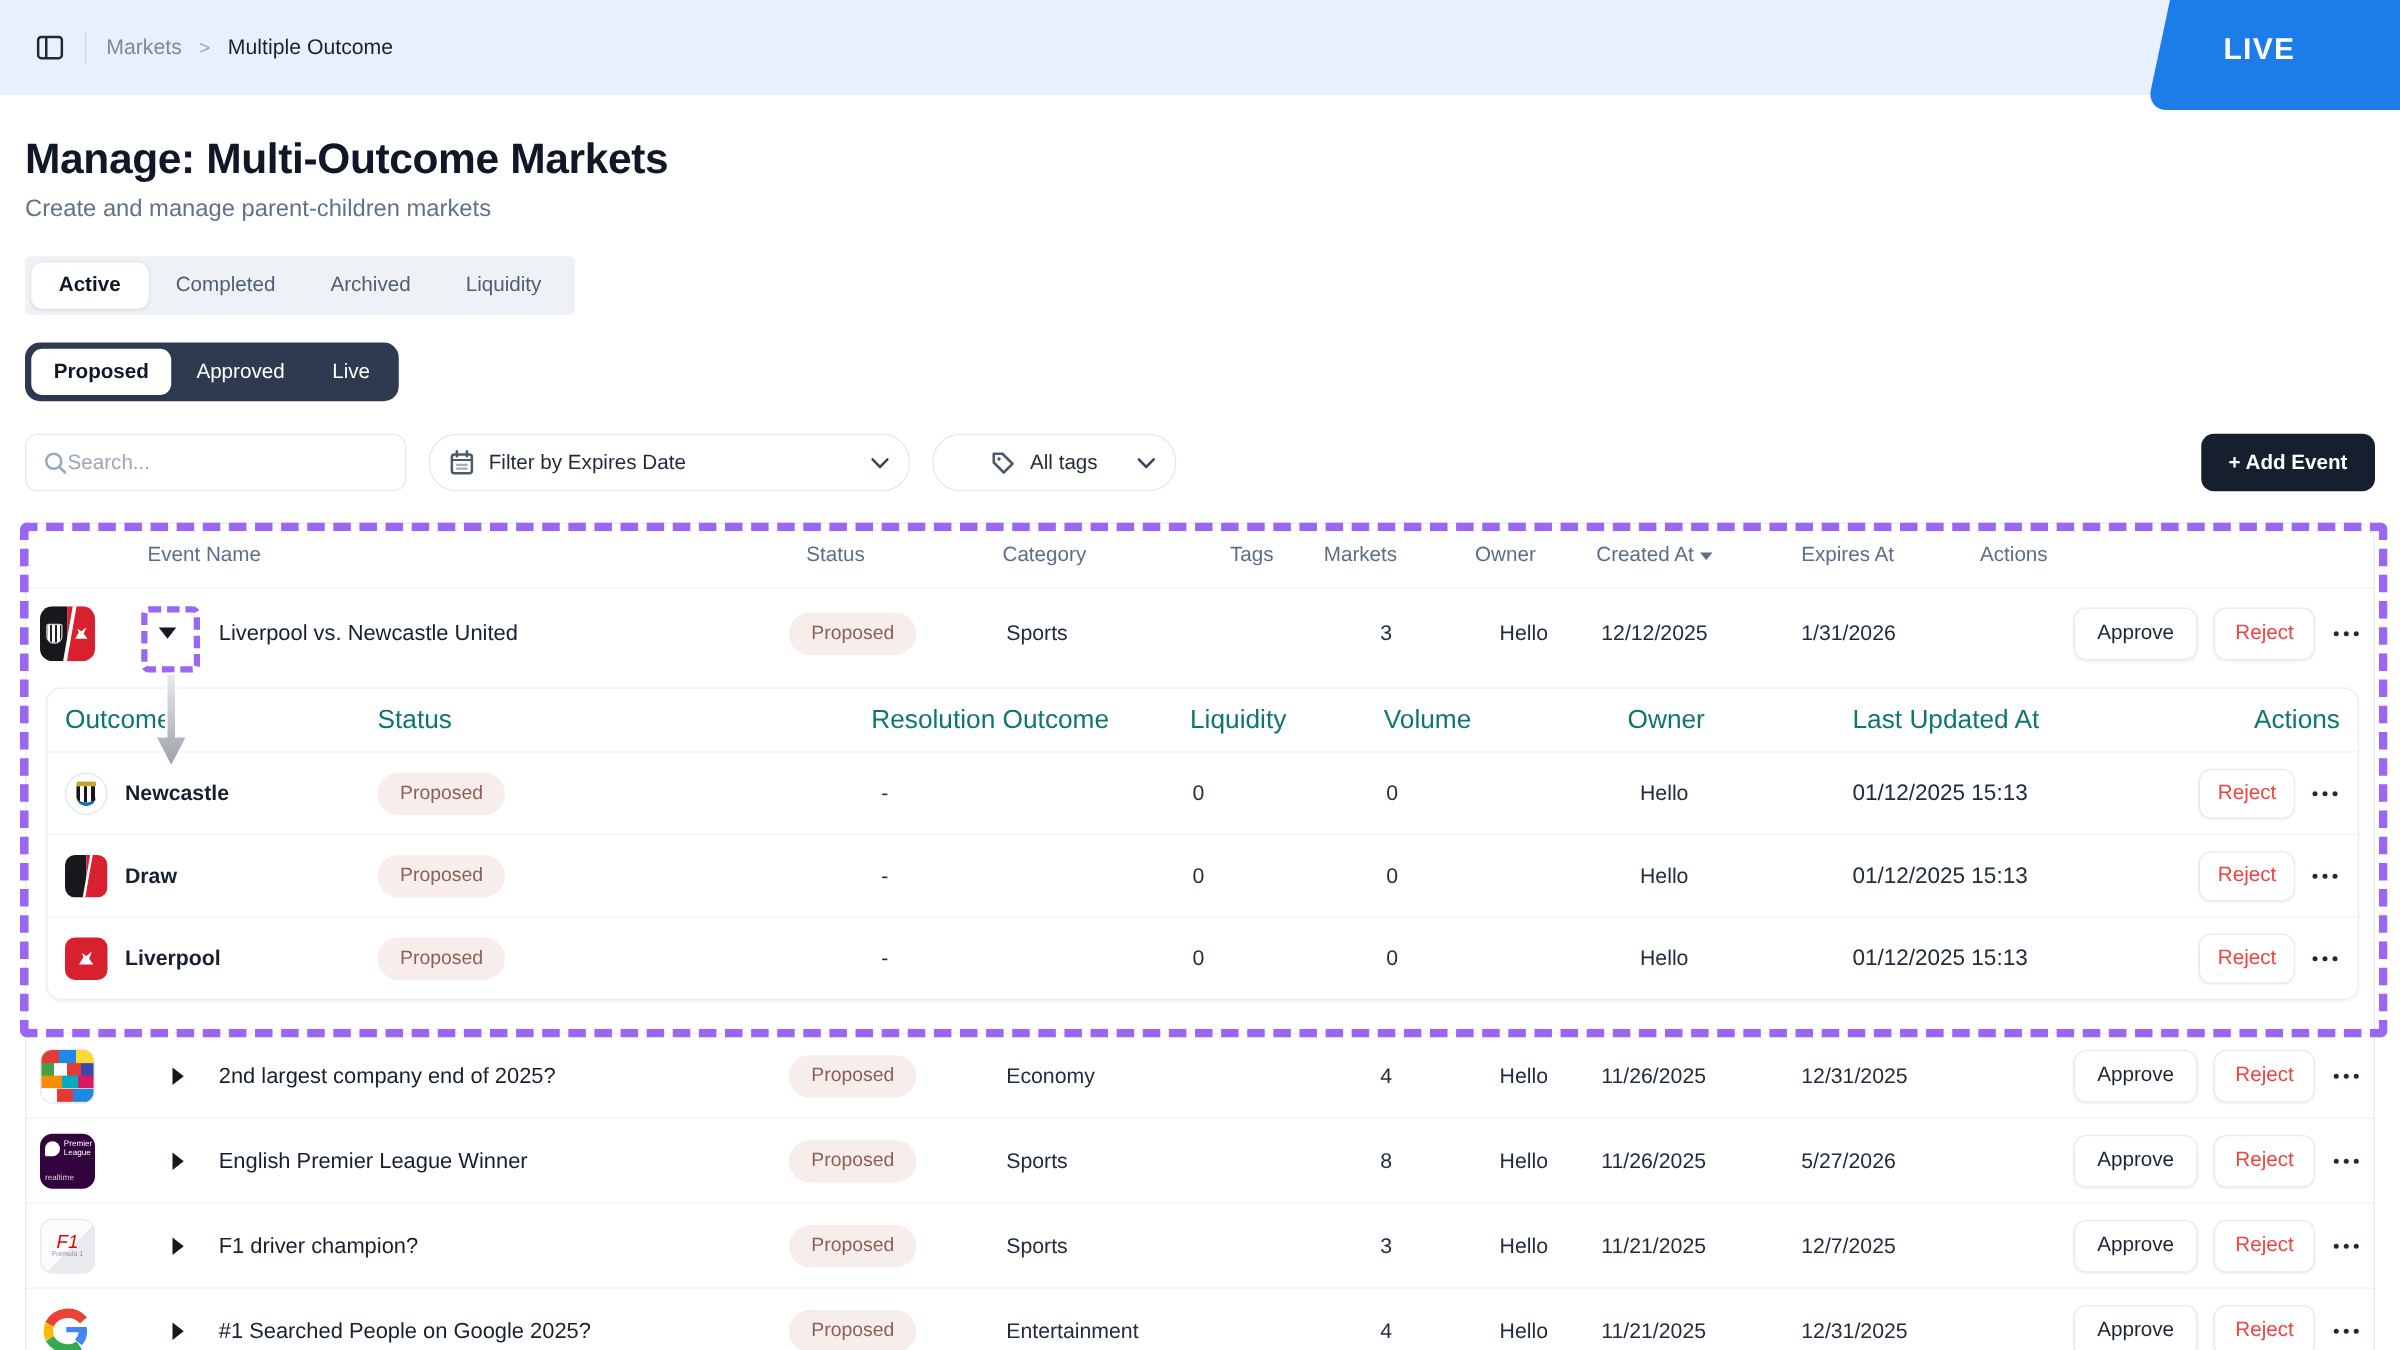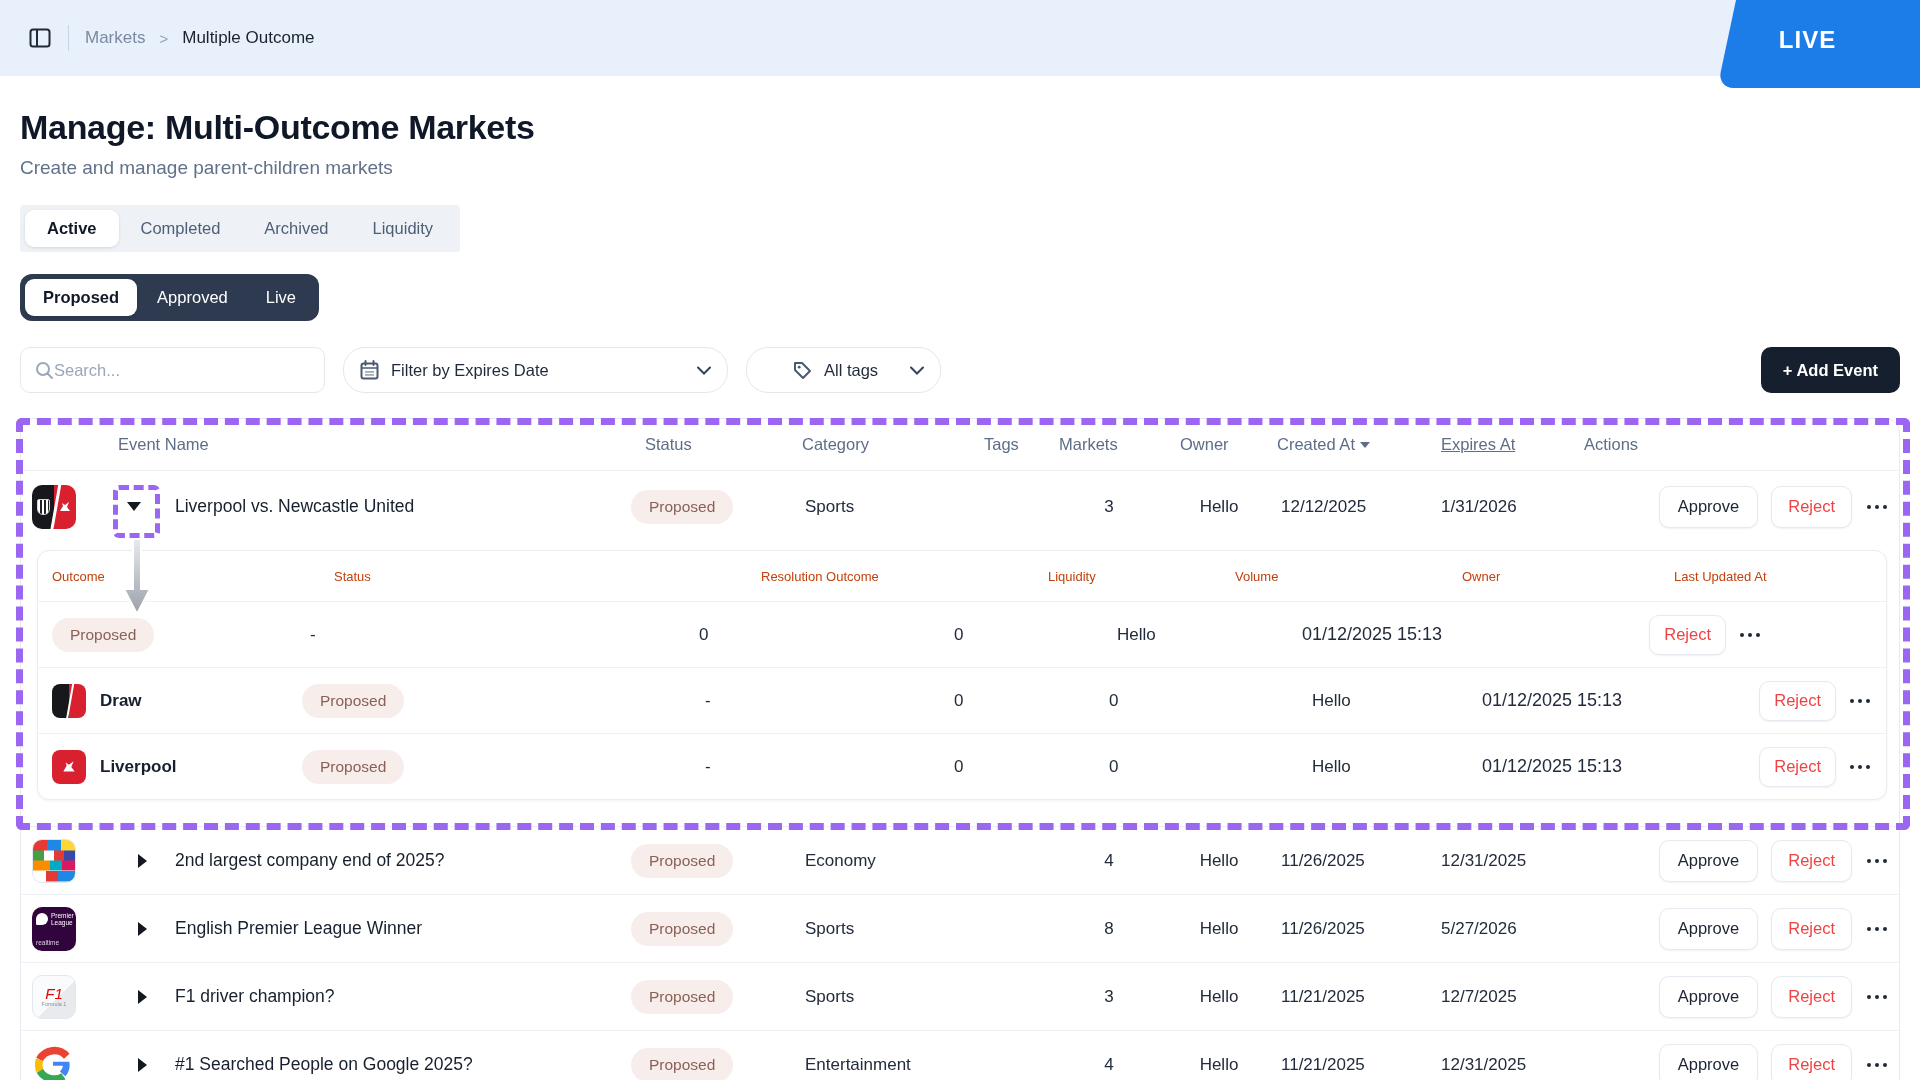--- a/index.html
+++ b/index.html
@@ -59,21 +59,21 @@
 
   
   .table-card { position:relative; margin:25px 20px 0 20px; background:#fff;
     border:1px solid #e7ebf1; border-radius:14px; }
   .grid-main { display:grid; align-items:center;
     grid-template-columns:80px 66px minmax(0,1fr) 165px 180px 75px 120px 100px 160px 145px 325px; }
   .t-head { height:52px; font-size:16.5px; color:#5d6e88; border-bottom:1px solid #eef1f5; }
   .t-head .h-event { grid-column:1 / 4; padding-left:97px; }
   .h-status { padding-left:16px; } .h-cat { padding-left:8px; } .h-tags { padding-left:10px; }
   .h-markets { padding-left:10px; } .h-owner { padding-left:11px; } .h-created { padding-left:8px; display:flex; align-items:center; gap:5px; }
-  .h-expires { padding-left:12px;text-decoration:underline; } .h-actions { padding-left:10px; }
+  .h-expires { padding-left:12px; } .h-actions { padding-left:10px; }
   .sort-caret { width:0; height:0; border-left:5px solid transparent; border-right:5px solid transparent;
     border-top:6px solid #5d6e88; display:inline-block; }
 
   .event-row { height:71px; }
   .cell-logo { padding-left:11px; }
   .evt-logo { width:44px; height:44px; border-radius:10px; overflow:hidden; display:flex; position:relative; }
   .evt-logo .half-l { flex:1; background:#17181c; display:flex; align-items:center; justify-content:center; }
   .evt-logo .half-r { flex:1; background:#d8202f; display:flex; align-items:center; justify-content:center; }
   .evt-logo .slash { position:absolute; left:50%; top:-4px; width:3px; height:56px; background:#fff; transform:rotate(10deg); }
   .mini-shield { width:13px; height:16px; border-radius:2px 2px 6px 6px;
@@ -98,21 +98,21 @@
     border-radius:10px; font-size:16.5px; color:#ee4343; font-weight:500; cursor:pointer;
     box-shadow:0 1px 2px rgba(16,24,40,.06); font-family:inherit; }
   .dots-btn { border:none; background:transparent; cursor:pointer; display:flex; gap:4px; padding:6px 2px; }
   .dots-btn i { width:4px; height:4px; border-radius:50%; background:#1f2937; }
 
   
   .nested-card { margin:8px 12px 26px 16px; background:#fff; border:1px solid #e9edf2;
     border-radius:12px; box-shadow:0 1px 3px rgba(16,24,40,.05); }
   .grid-nested { display:grid; align-items:center; padding:0 14px;
     grid-template-columns:250px 395px 255px 155px 195px 180px 280px minmax(0,1fr); }
-  .n-head { height:50px; font-size:13px; color:#c2410c;gap:32px; }
+  .n-head { height:50px; font-size:21px; color:#0f766e; }
   .n-row { height:66px; border-top:1px solid #eef1f5; font-size:17px; color:#222c3c; }
   .outcome-cell { display:flex; align-items:center; gap:14px; }
   .out-logo { width:34px; height:34px; border-radius:8px; flex:0 0 auto; }
   .out-name { font-weight:700; color:#17202e; }
   .n-badge { margin-left:0; }
   .n-dash { padding-left:8px; } .n-num { padding-left:2px; }
   .n-owner { padding-left:10px; } .n-date { padding-left:0; font-size:18px; }
   .n-actions { display:flex; align-items:center; justify-content:flex-end; gap:12px; }
   .btn-reject.small { height:40px; padding:0 14px; }
 
@@ -290,20 +290,26 @@
       <div>Status</div>
       <div>Resolution Outcome</div>
       <div>Liquidity</div>
       <div>Volume</div>
       <div>Owner</div>
       <div>Last Updated At</div>
       <div style="text-align:right">Actions</div>
     </div>
 
     <div class="grid-nested n-row">
+      <div class="outcome-cell">
+        <div class="out-logo logo-newcastle">
+            <div class="sh"></div>
+          </div>
+        <span class="out-name">Newcastle</span>
+      </div>
       <div><span class="badge n-badge">Proposed</span></div>
       <div class="n-dash">-</div>
       <div class="n-num">0</div>
       <div class="n-num">0</div>
       <div class="n-owner">Hello</div>
       <div class="n-date">01/12/2025 15:13</div>
       <div class="n-actions">
         <button class="btn-reject small">Reject</button>
         <button class="dots-btn">
             <i></i>

